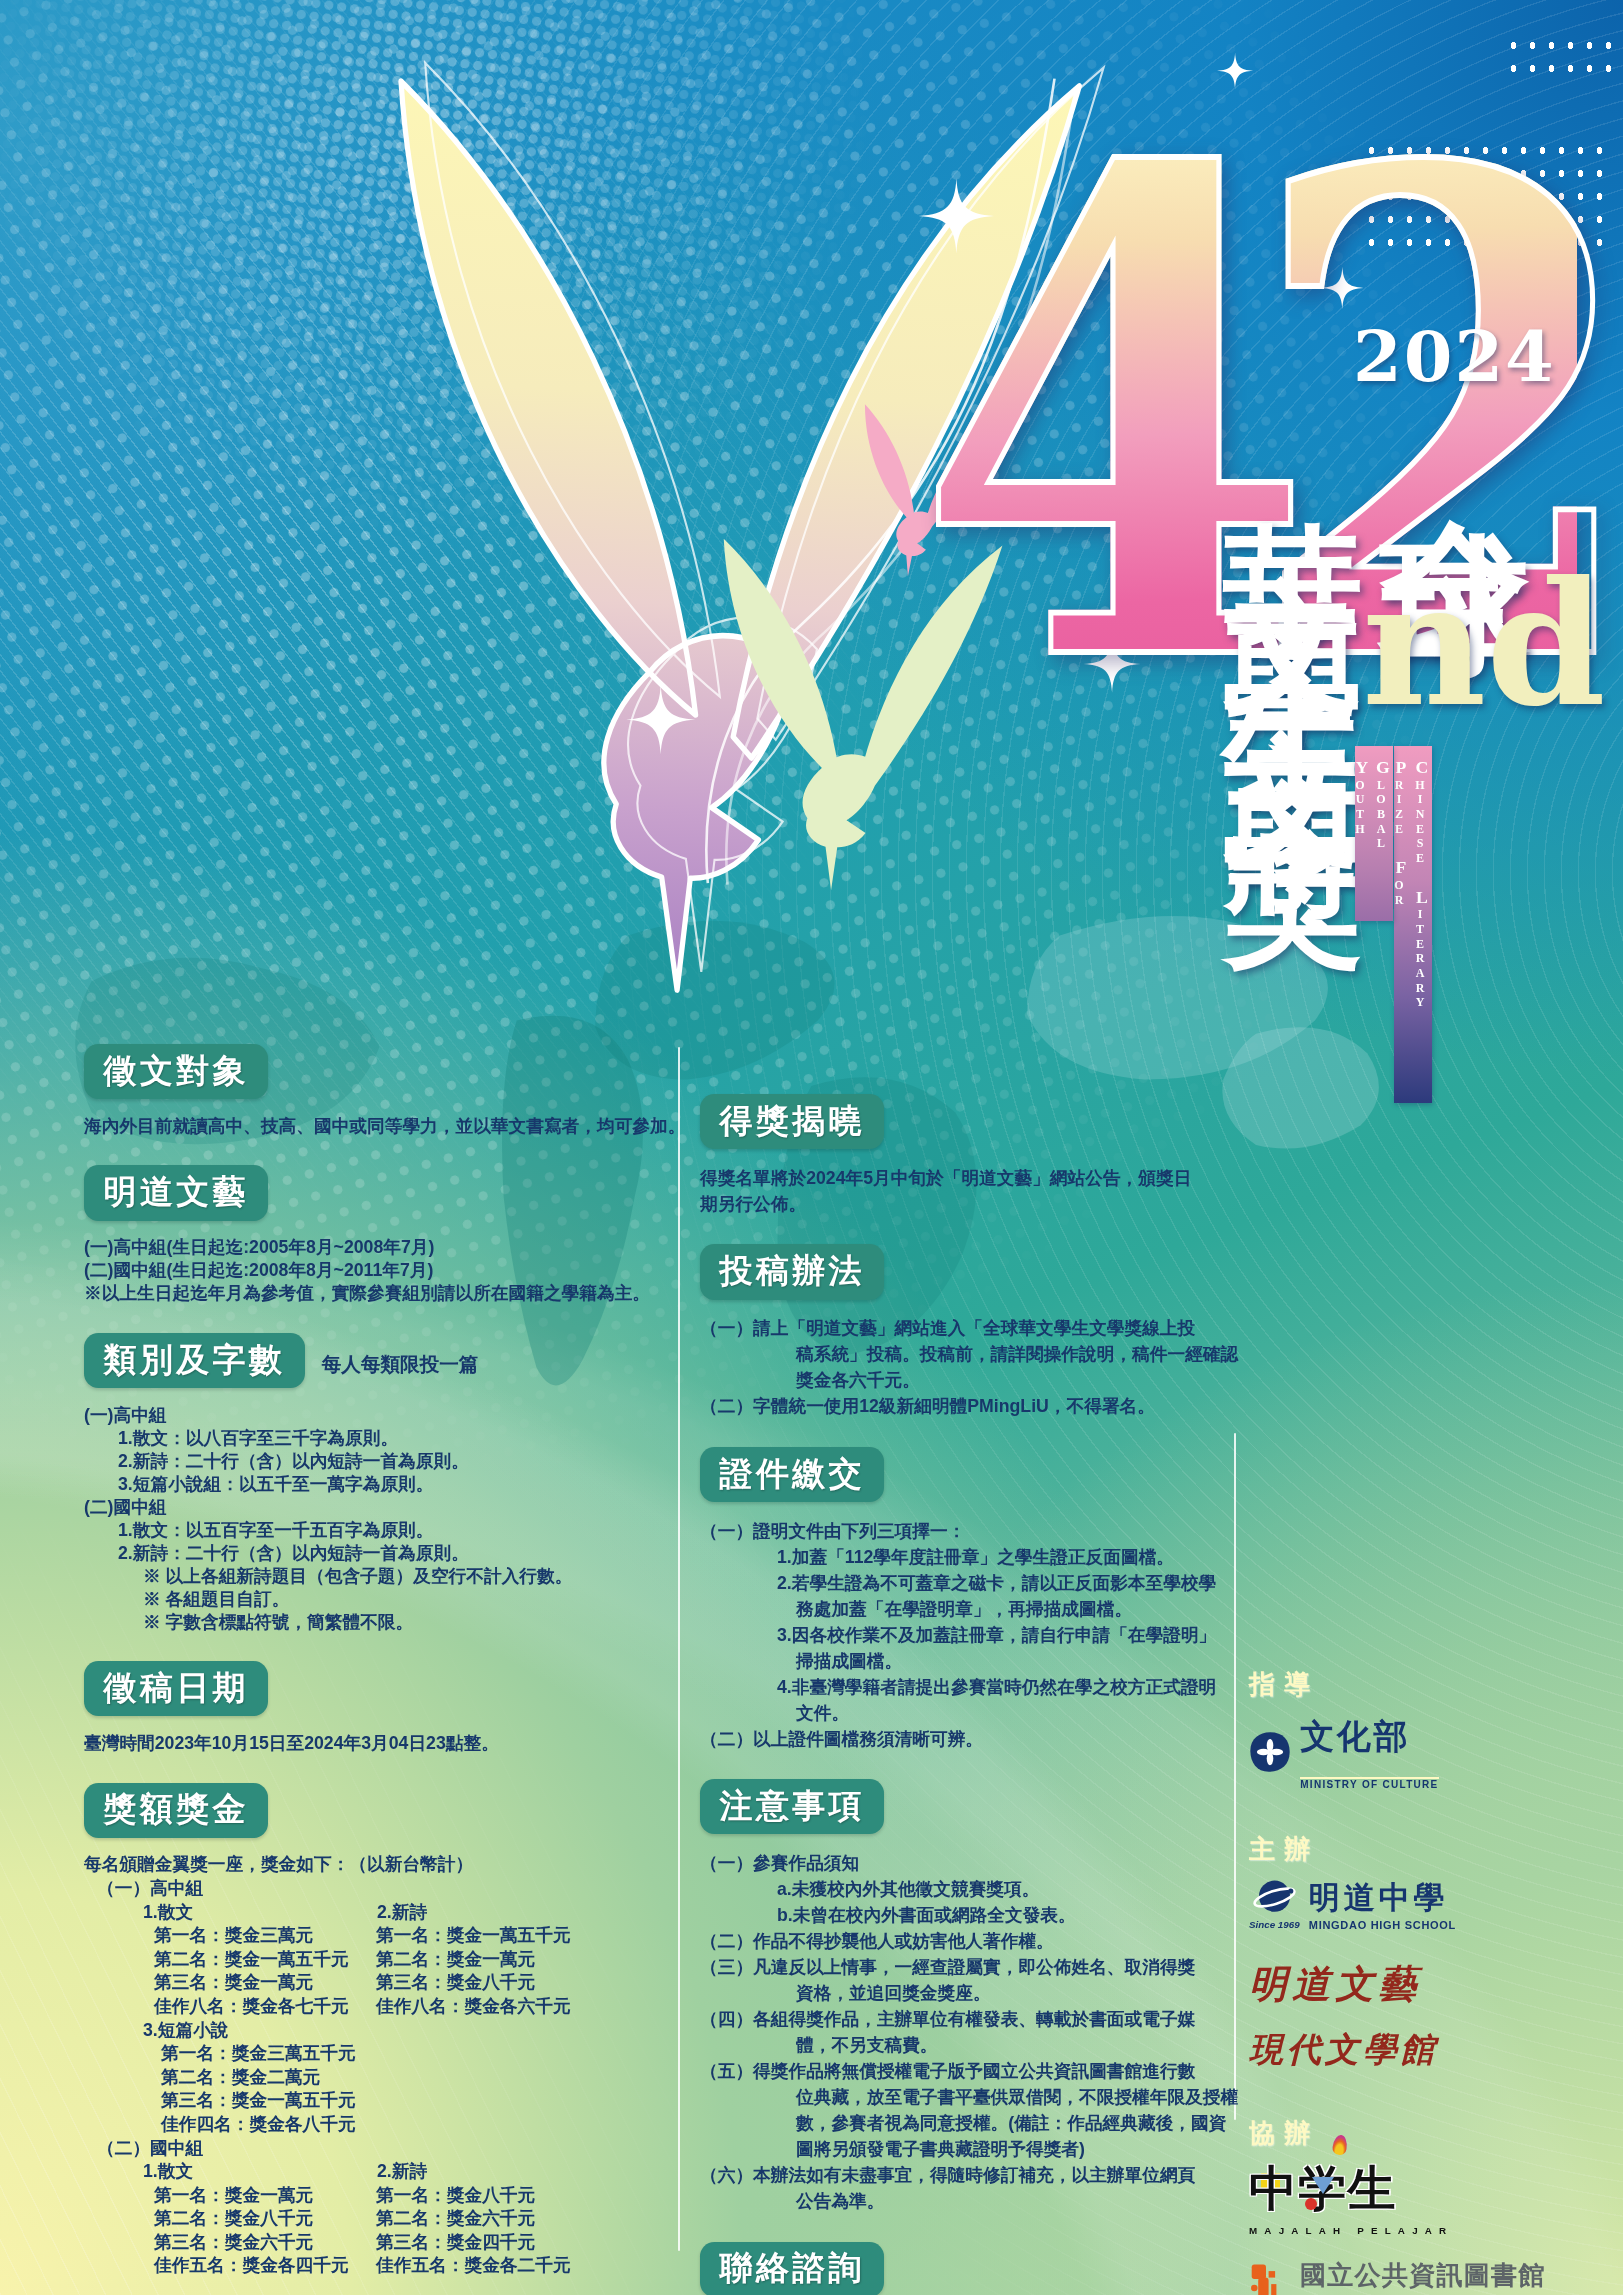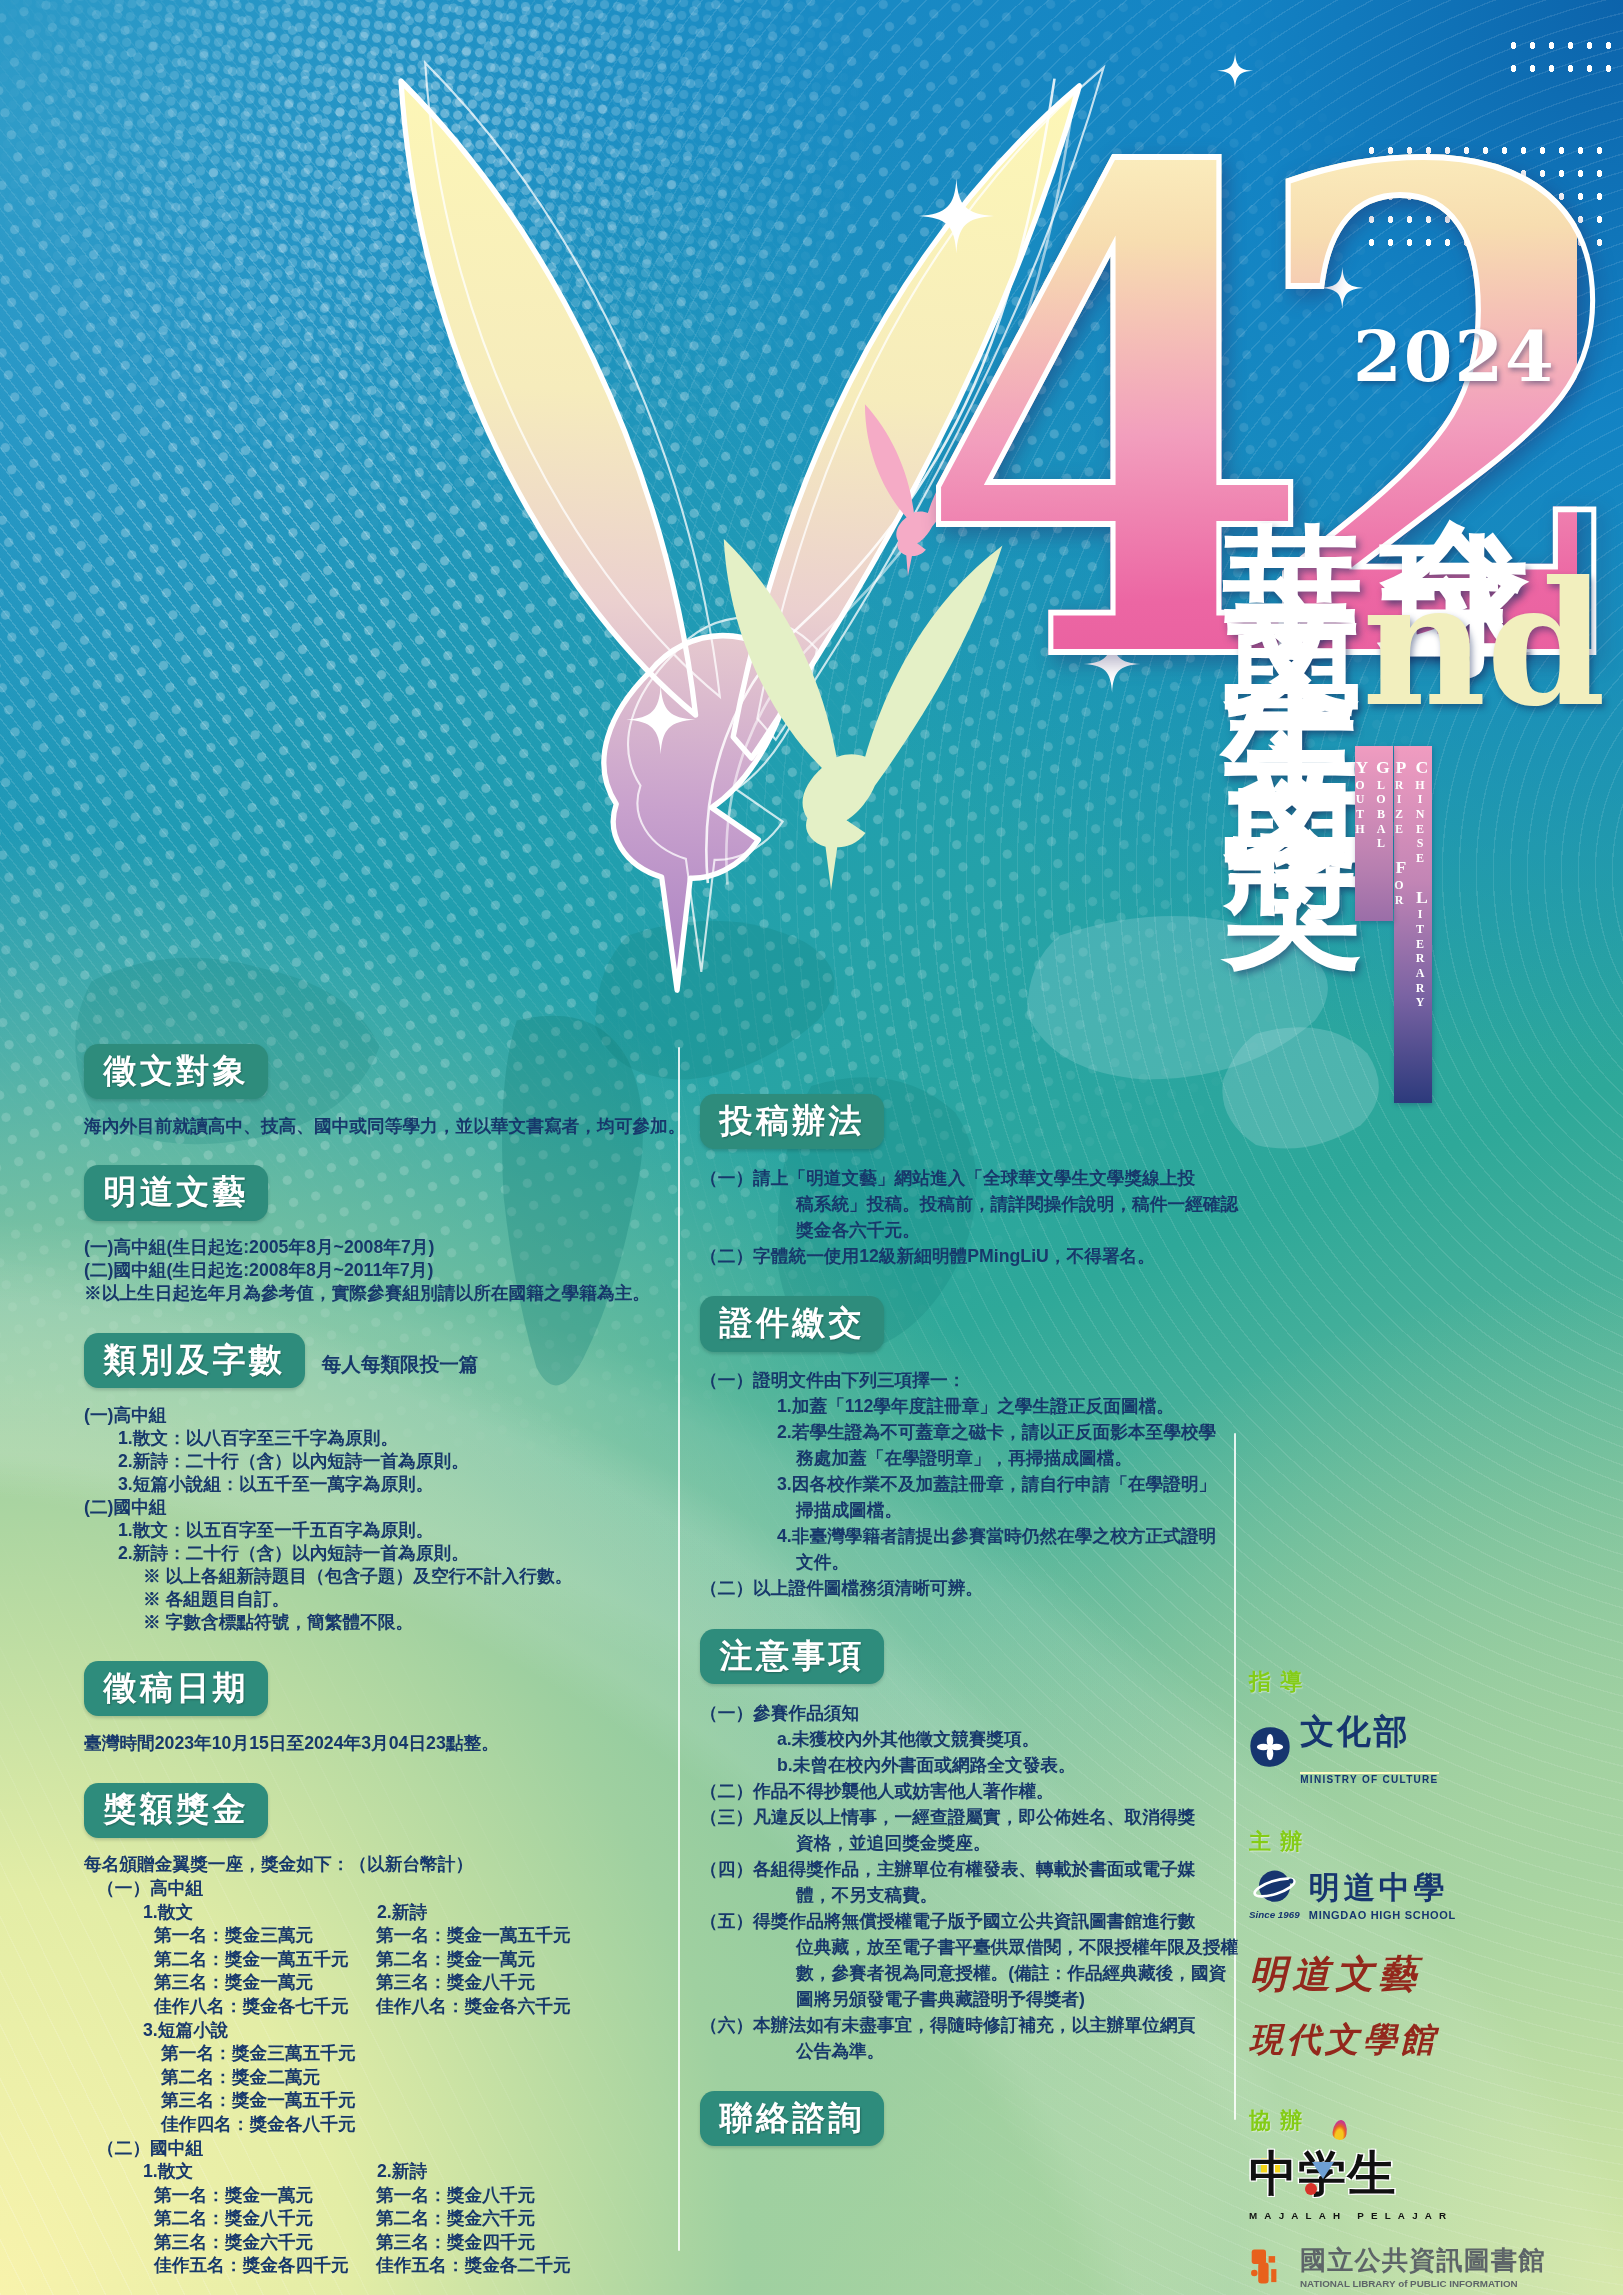--- a/index.html
+++ b/index.html
@@ -89,21 +89,21 @@
   .i1{padding-left:34px;}  .i2{padding-left:59px;}  .i3{padding-left:77px;}
   .i4{padding-left:96px;} .i5{padding-left:13px;}
   .prize .ln{height:23.6px;line-height:23.6px;}
   .prow{display:flex;}
   .prow .pa{width:222px;margin-left:70px;}
   .prow .pb{width:249px;}
   .phead .pa{margin-left:59px;width:234px;}
 
   
   .sponsors{position:absolute;left:1249px;top:1667px;width:366px;z-index:5;color:#1b3a6e;}
-  .sp-label{font-size:22px;font-weight:bold;letter-spacing:9.2px;color:#84cc16;
+  .sp-label{font-size:26px;font-weight:bold;letter-spacing:9.2px;color:#fef9c3;
     text-shadow:0.7px 0.7px 1.3px rgba(255,255,255,.5);}
   .sp-item{display:flex;align-items:center;}
   .logo-text{font-weight:bold;color:#16356f;}
   .moc-name{font-family:"DejaVu Serif","Liberation Serif",serif;font-size:34px;letter-spacing:2.6px;}
   .moc-en{font-size:10px;letter-spacing:1.3px;border-top:2px solid #fef9c3;margin-top:17px;}
   .md-name{font-family:"DejaVu Serif","Liberation Serif",serif;font-size:31px;letter-spacing:3.9px;}
   .md-en{font-size:11px;letter-spacing:0.7px;}
   .since{font-size:9.8px;font-style:italic;color:#16356f;font-weight:bold;}
   .red-callig{font-family:"DejaVu Serif","Liberation Serif",serif;font-weight:bold;
     color:#93281c;font-style:italic;}
@@ -279,20 +279,25 @@
       <div class="prow">
           <div class="ln pa">佳作五名：獎金各四千元</div>
         <div class="ln pb">佳作五名：獎金各二千元</div>
         </div>
     </div>
 
   </div>
 
   <div class="colwrap col-mid">
 
+    <div class="sec">
+      <span class="badge">得獎揭曉</span>
+      <div class="ln">得獎名單將於2024年5月中旬於「明道文藝」網站公告，頒獎日</div>
+      <div class="ln">期另行公佈。</div>
+    </div>
 
     <div class="sec">
       <span class="badge">投稿辦法</span>
       <div class="ln">（一）請上「明道文藝」網站進入「全球華文學生文學獎線上投</div>
       <div class="ln i4">稿系統」投稿。投稿前，請詳閱操作說明，稿件一經確認</div>
       <div class="ln i4">獎金各六千元。</div>
       <div class="ln">（二）字體統一使用12級新細明體PMingLiU，不得署名。</div>
     </div>
 
     <div class="sec">

